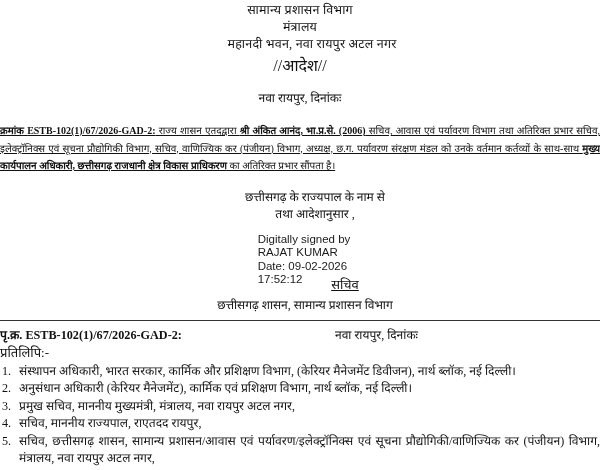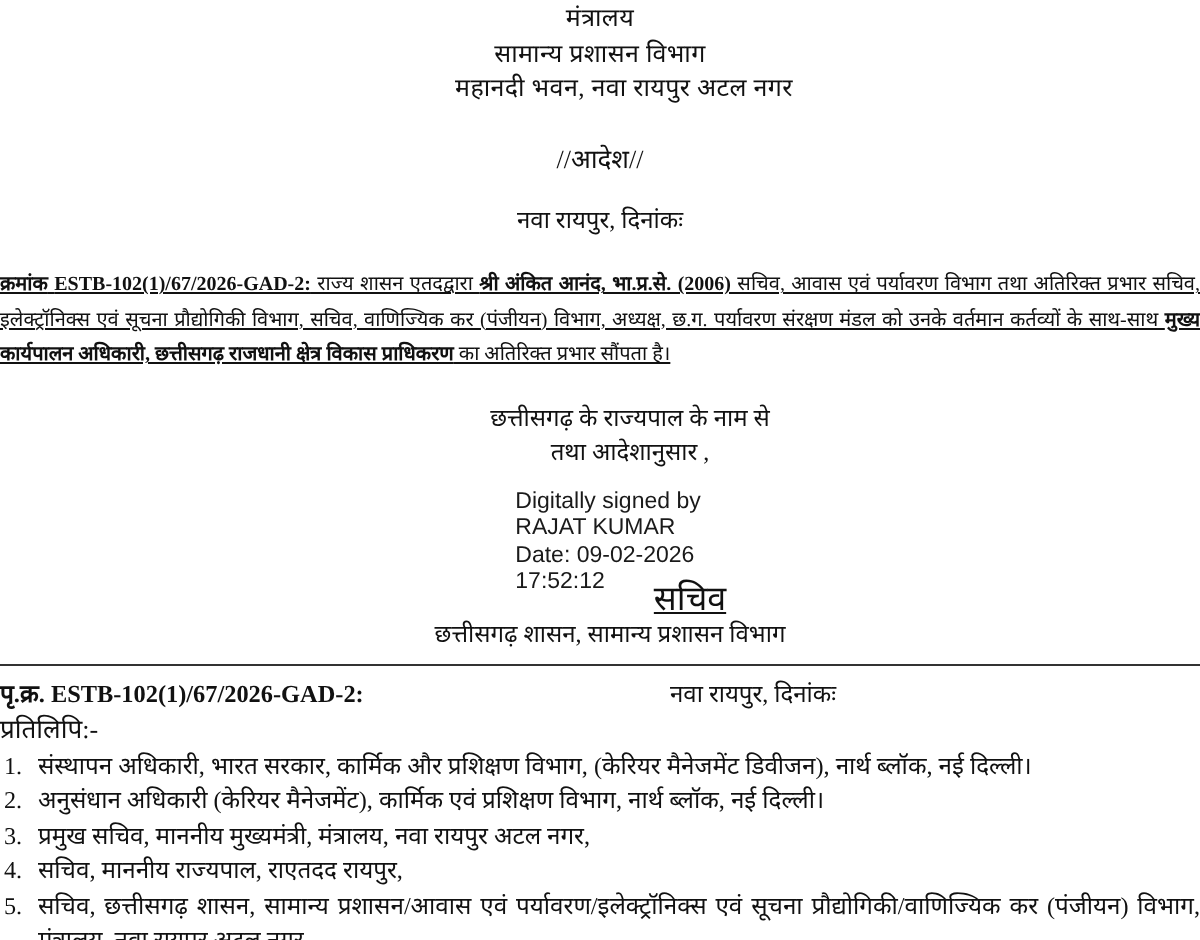--- a/index.html
+++ b/index.html
@@ -25,22 +25,22 @@
   .center { text-align: center; }
   .hdr-line {
     font-size: 12.5px;
     line-height: 16px;
     letter-spacing: 0.2px;
   }
   .hdr-line.l1 { margin-top: 2px; }
   .hdr-line.l2 { margin-top: 1px; }
   .hdr-line.l3 { margin-top: 1px; margin-left: 24px; }
   .order-word {
-    margin-top: 18px;
-    font-size: 13px;
+    margin-top: 2px;
+    font-size: 16px;
   }
   .place-date-row {
     margin-top: 13px;
     text-align: center;
     font-size: 12px;
   }
   .body-block {
     margin-top: 16px;
     font-size: 10px;
     line-height: 17.5px;
@@ -71,21 +71,21 @@
     text-align: left;
     font-family: "Liberation Sans", sans-serif;
     font-size: 11.5px;
     line-height: 13.5px;
     color: #1a1a1a;
     margin-left: 8px;
   }
   .dsig-inner div { white-space: nowrap; }
   .sig-label {
     text-align: center;
-    font-size: 17px;
+    font-size: 13px;
     margin-top: -12px;
     margin-left: 90px;
   }
   .sig-dept {
     text-align: center;
     font-size: 12px;
     margin-top: 1px;
     margin-left: 10px;
   }
   .rule {
@@ -128,22 +128,22 @@
     left: 0; top: 0; right: 0; bottom: 0;
     overflow: hidden;
   }
 </style>
 </head>
 <body>
 
 <div class="page">
   <div class="clip">
 
+    <div class="center hdr-line l1">सामान्य प्रशासन विभाग</div>
     <div class="center hdr-line l2">मंत्रालय</div>
-    <div class="center hdr-line l1">सामान्य प्रशासन विभाग</div>
     <div class="center hdr-line l3">महानदी भवन, नवा रायपुर अटल नगर</div>
 
     <div class="center order-word">//आदेश//</div>
 
     <div class="place-date-row">नवा रायपुर, दिनांकः</div>
 
     <div class="body-block">
       <p class="ln1">
         <span class="b">क्रमांक</span><span class="b">&nbsp;</span><span class="b">ESTB-102(1)/67/2026-GAD-2:</span><span> राज्य शासन एतदद्वारा </span><span class="b">श्री अंकित आनंद, भा.प्र.से. (2006)</span><span> सचिव, आवास एवं पर्यावरण विभाग तथा अतिरिक्त प्रभार सचिव, इलेक्ट्रॉनिक्स एवं सूचना प्रौद्योगिकी विभाग, सचिव, वाणिज्यिक कर (पंजीयन) विभाग, अध्यक्ष, छ.ग. पर्यावरण संरक्षण मंडल को उनके वर्तमान कर्तव्यों के साथ-साथ </span><span class="b">मुख्य कार्यपालन अधिकारी, छत्तीसगढ़ राजधानी क्षेत्र विकास प्राधिकरण</span><span> का अतिरिक्त प्रभार सौंपता है।</span>
       </p>

